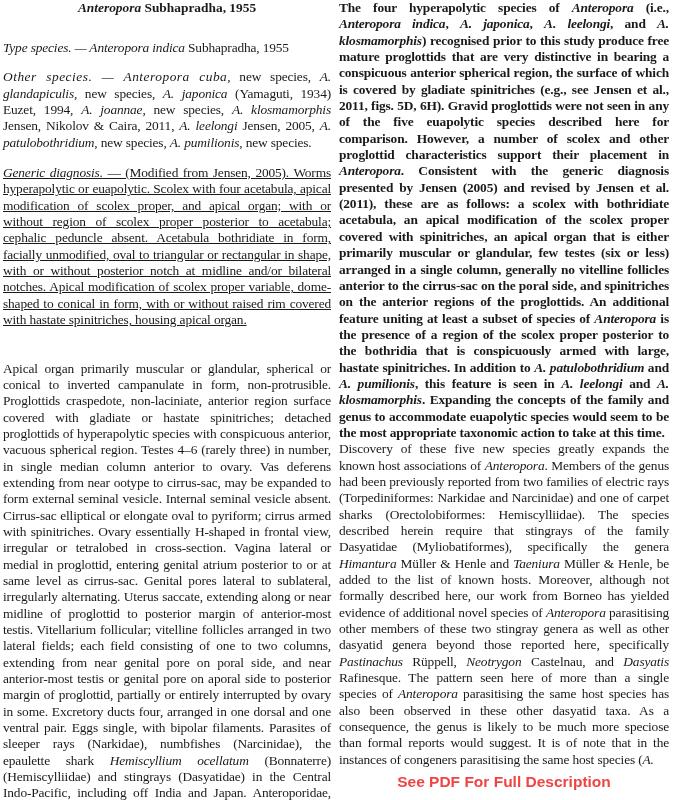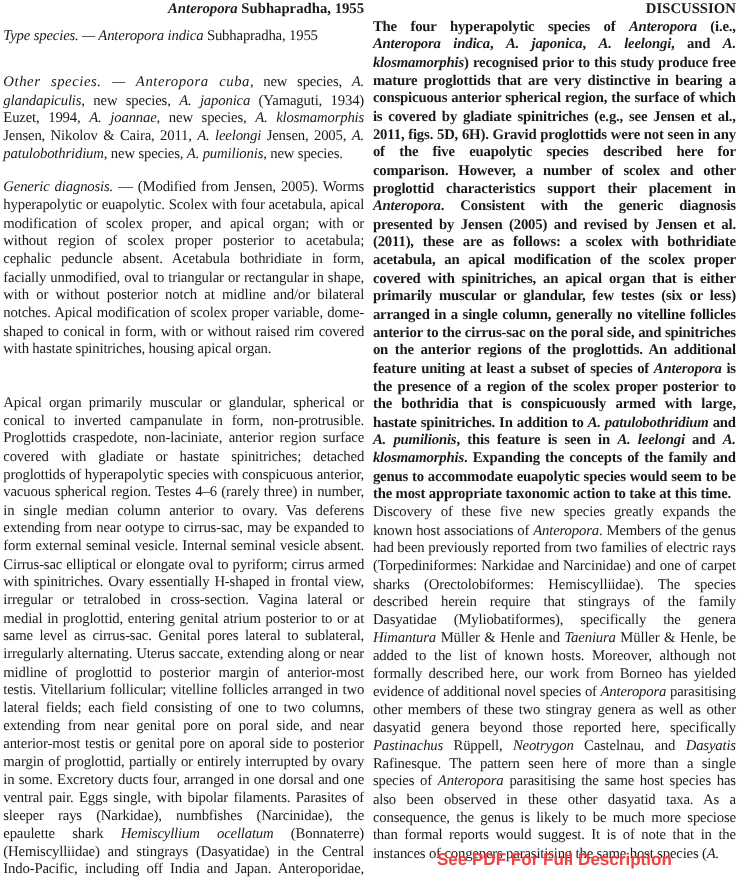--- a/index.html
+++ b/index.html
@@ -1,26 +1,26 @@
 <!DOCTYPE html>
 <html><head>
 <meta charset="utf-8">
 <style>
   html, body { margin:0; padding:0; background:#ffffff; }
   body { width:673px; height:800px; overflow:hidden; position:relative;
          font-family:"Liberation Serif", "DejaVu Serif", serif; color:#1a1a1a; }
   .col { position:absolute; top:0; }
   .left { left:3px; width:328px; }
   .right { left:339px; width:330px; }
-  .heading { text-align:right; font-weight:bold; font-size:13.4px; line-height:16px; margin:0; }
+  .heading { text-align:center; font-weight:bold; font-size:13.4px; line-height:16px; margin:0; }
   .heading.left-h { font-size:13.4px; }
   p { margin:0; font-size:13.4px; line-height:16.35px; text-align:justify; letter-spacing:-0.15px; }
-  .left p.type { margin-top:8px; }
-  .left p.other { margin-top:26px; }
-  .left p.gen { margin-top:14px; }
+  .left p.type { margin-top:24px; }
+  .left p.other { margin-top:13px; }
+  .left p.gen { margin-top:14px;text-decoration:underline; }
   .left p.apical { margin-top:32px; }
   .right p.first { margin-top:0px;font-weight:bold; }
   .right p.second { }
   em { font-style:italic; }
   .lead { font-style:italic; letter-spacing:0.5px; }
   .footer { position:absolute; left:339px; width:330px; top:773px; text-align:center;
             font-family:"Liberation Sans", "DejaVu Sans", sans-serif; font-weight:bold;
             font-size:15.5px; color:#ef4444; }
 </style>
 </head>
@@ -32,20 +32,19 @@
   <p class="type"><em>Type species. — </em><em>Anteropora indica</em><span> Subhapradha, 1955</span></p>
 
   <p class="other"><em class="lead">Other species. — </em><em class="lead">Anteropora cuba</em><span>, new species, </span><em>A. glandapiculis</em><span>, new species, </span><em>A. japonica</em><span> (Yamaguti, 1934) Euzet, 1994, </span><em>A. joannae</em><span>, new species, </span><em>A. klosmamorphis</em><span> Jensen, Nikolov &amp; Caira, 2011, </span><em>A. leelongi</em><span> Jensen, 2005, </span><em>A. patulobothridium</em><span>, new species, </span><em>A. pumilionis</em><span>, new species.</span></p>
 
   <p class="gen"><em>Generic diagnosis.</em><span> — (Modified from Jensen, 2005). Worms hyperapolytic or euapolytic. Scolex with four acetabula, apical modification of scolex proper, and apical organ; with or without region of scolex proper posterior to acetabula; cephalic peduncle absent. Acetabula bothridiate in form, facially unmodified, oval to triangular or rectangular in shape, with or without posterior notch at midline and/or bilateral notches. Apical modification of scolex proper variable, dome-shaped to conical in form, with or without raised rim covered with hastate spinitriches, housing apical organ.</span></p>
 
   <p class="apical"><span>Apical organ primarily muscular or glandular, spherical or conical to inverted campanulate in form, non-protrusible. Proglottids craspedote, non-laciniate, anterior region surface covered with gladiate or hastate spinitriches; detached proglottids of hyperapolytic species with conspicuous anterior, vacuous spherical region. Testes 4–6 (rarely three) in number, in single median column anterior to ovary. Vas deferens extending from near ootype to cirrus-sac, may be expanded to form external seminal vesicle. Internal seminal vesicle absent. Cirrus-sac elliptical or elongate oval to pyriform; cirrus armed with spinitriches. Ovary essentially H-shaped in frontal view, irregular or tetralobed in cross-section. Vagina lateral or medial in proglottid, entering genital atrium posterior to or at same level as cirrus-sac. Genital pores lateral to sublateral, irregularly alternating. Uterus saccate, extending along or near midline of proglottid to posterior margin of anterior-most testis. Vitellarium follicular; vitelline follicles arranged in two lateral fields; each field consisting of one to two columns, extending from near genital pore on poral side, and near anterior-most testis or genital pore on aporal side to posterior margin of proglottid, partially or entirely interrupted by ovary in some. Excretory ducts four, arranged in one dorsal and one ventral pair. Eggs single, with bipolar filaments. Parasites of sleeper rays (Narkidae), numbfishes (Narcinidae), the epaulette shark </span><em>Hemiscyllium ocellatum</em><span> (Bonnaterre) (Hemiscylliidae) and stingrays (Dasyatidae) in the Central Indo-Pacific, including off India and Japan. Anteroporidae, Lecanicephalidea.</span></p>
 </div>
 
 <div class="col right">
-  <h2 class="heading">DISCUSSION</h2>
 
   <p class="first"><span>The four hyperapolytic species of </span><em>Anteropora</em><span> (i.e., </span><em>Anteropora indica</em><span>, </span><em>A. japonica</em><span>, </span><em>A. leelongi</em><span>, and </span><em>A. klosmamorphis</em><span>) recognised prior to this study produce free mature proglottids that are very distinctive in bearing a conspicuous anterior spherical region, the surface of which is covered by gladiate spinitriches (e.g., see Jensen et al., 2011, figs. 5D, 6H). Gravid proglottids were not seen in any of the five euapolytic species described here for comparison. However, a number of scolex and other proglottid characteristics support their placement in </span><em>Anteropora</em><span>. Consistent with the generic diagnosis presented by Jensen (2005) and revised by Jensen et al. (2011), these are as follows: a scolex with bothridiate acetabula, an apical modification of the scolex proper covered with spinitriches, an apical organ that is either primarily muscular or glandular, few testes (six or less) arranged in a single column, generally no vitelline follicles anterior to the cirrus-sac on the poral side, and spinitriches on the anterior regions of the proglottids. An additional feature uniting at least a subset of species of </span><em>Anteropora</em><span> is the presence of a region of the scolex proper posterior to the bothridia that is conspicuously armed with large, hastate spinitriches. In addition to </span><em>A. patulobothridium</em><span> and </span><em>A. pumilionis</em><span>, this feature is seen in </span><em>A. leelongi</em><span> and </span><em>A. klosmamorphis</em><span>. Expanding the concepts of the family and genus to accommodate euapolytic species would seem to be the most appropriate taxonomic action to take at this time.</span></p>
 
   <p class="second"><span>Discovery of these five new species greatly expands the known host associations of </span><em>Anteropora</em><span>. Members of the genus had been previously reported from two families of electric rays (Torpediniformes: Narkidae and Narcinidae) and one of carpet sharks (Orectolobiformes: Hemiscylliidae). The species described herein require that stingrays of the family Dasyatidae (Myliobatiformes), specifically the genera </span><em>Himantura</em><span> Müller &amp; Henle and </span><em>Taeniura</em><span> Müller &amp; Henle, be added to the list of known hosts. Moreover, although not formally described here, our work from Borneo has yielded evidence of additional novel species of </span><em>Anteropora</em><span> parasitising other members of these two stingray genera as well as other dasyatid genera beyond those reported here, specifically </span><em>Pastinachus</em><span> Rüppell, </span><em>Neotrygon</em><span> Castelnau, and </span><em>Dasyatis</em><span> Rafinesque. The pattern seen here of more than a single species of </span><em>Anteropora</em><span> parasitising the same host species has also been observed in these other dasyatid taxa. As a consequence, the genus is likely to be much more speciose than formal reports would suggest. It is of note that in the instances of congeners parasitising the same host species (</span><em>A.</em></p>
 </div>
 
 <div class="footer">See PDF For Full Description</div>
 
 </body></html>

